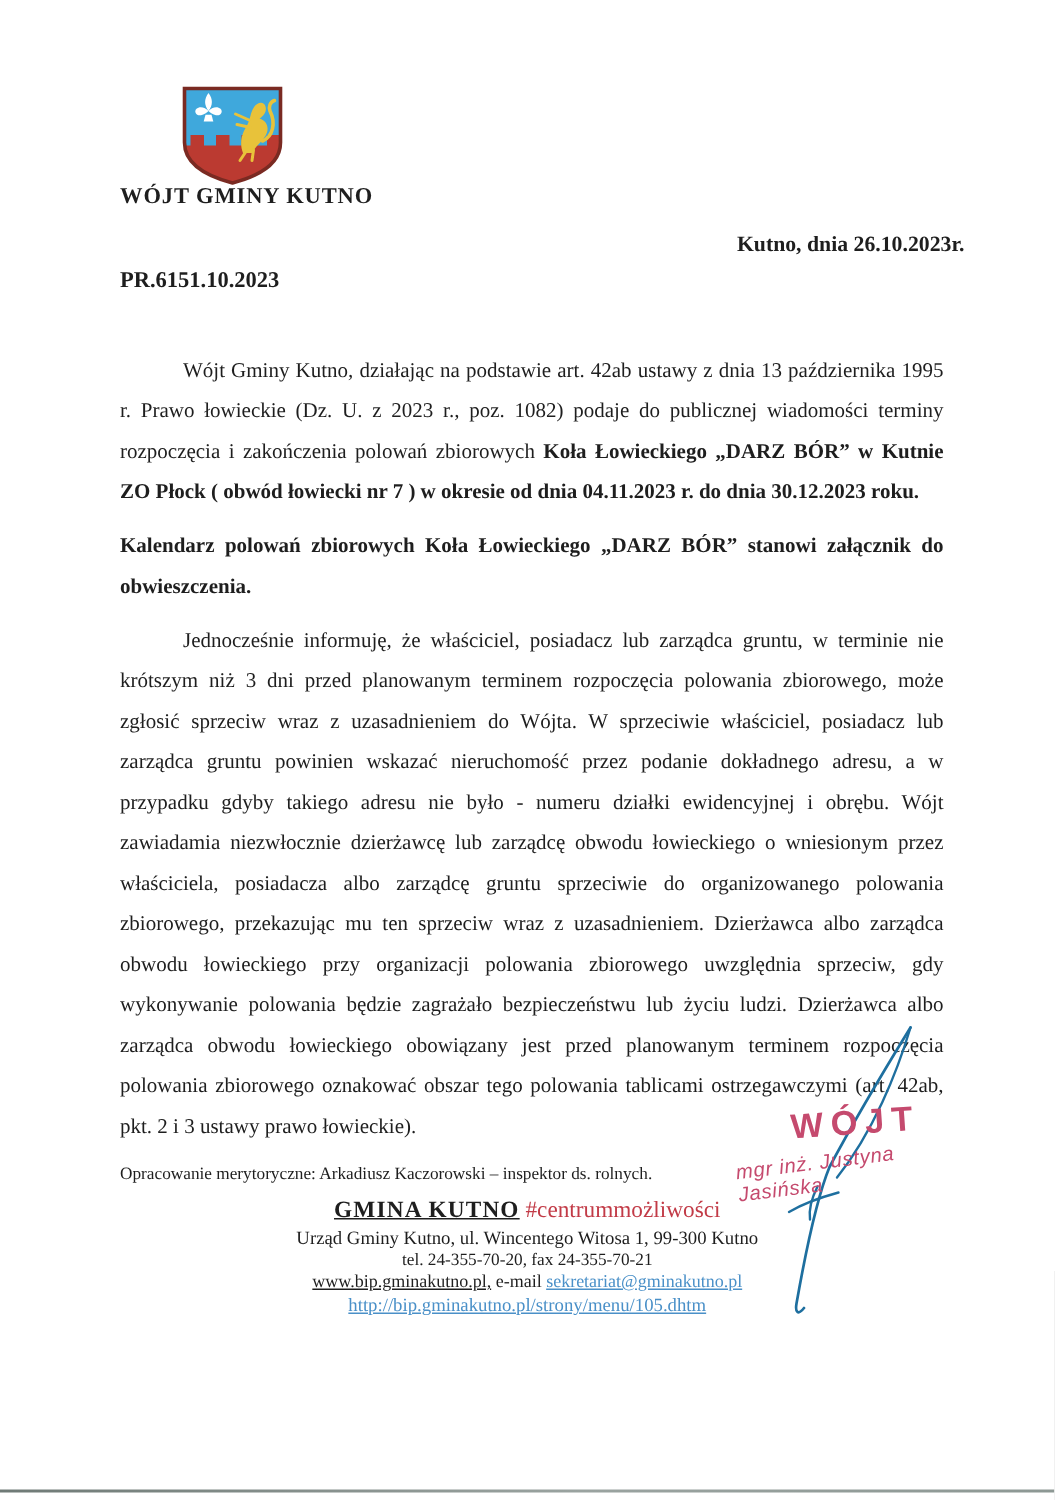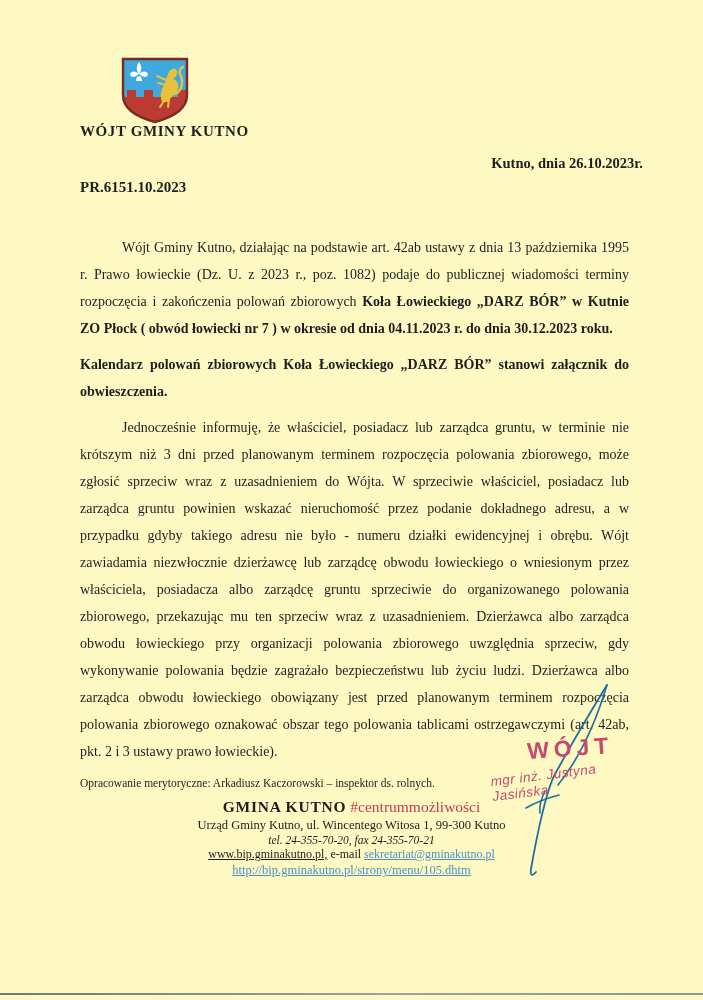--- a/index.html
+++ b/index.html
@@ -1,20 +1,20 @@
 <!DOCTYPE html>
 <html style="--stamp-pink: #c54a6e; --signature-blue: #1e6f9f; --link-blue: #4a90c8; --hashtag-red: #c23b47; --crest-blue: #3fa8dc; --crest-red: #bb3a31; --crest-gold: #e8c23a; --crest-border: #7a2a22;"><head>
 <meta charset="utf-8">
 <style>
   html,body{margin:0;padding:0;background:#e8e8e8;}
   .page{
     position:relative;
     width:703px;height:1000px;
     margin:0 auto;
-    background:#fef9c3;
+    background:#ffffff;
     font-family:"Liberation Serif", serif;
     color:#1e1e1e;
     overflow:hidden;
   }
   .crest{position:absolute;left:118px;top:56px;width:74px;height:68px;}
   .office-name{
     position:absolute;left:80px;top:123px;
     font-weight:bold;font-size:15px;letter-spacing:0.6px;
   }
   .date-line{
@@ -39,24 +39,24 @@
   .bold{font-weight:bold;}
   .footnote{
     position:absolute;left:80px;top:777px;
     font-size:11.5px;
   }
   .footer{
     position:absolute;left:0;top:798px;width:100%;
     text-align:center;
   }
   .footer .brand-line{font-size:15.5px;}
-  .footer .brand{font-weight:bold;letter-spacing:0.8px;}
+  .footer .brand{font-weight:bold;letter-spacing:0.8px;text-decoration:underline;}
   .footer .hashtag{color:var(--hashtag-red,#c23b47);}
   .footer .address{font-size:12.5px;margin-top:2px;}
-  .footer .phone{font-size:11.5px;font-style:italic;margin-top:1px;}
+  .footer .phone{font-size:11.5px;margin-top:1px;}
   .footer .links-line{font-size:12px;margin-top:1px;font-family:Liberation Serif, serif;}
   .footer .rodo{font-size:12.5px;margin-top:1px;}
   .footer .rodo-link-line{font-size:12.5px;margin-top:1px;text-align:center;}
   .u{text-decoration:underline;}
   a.link{color:var(--link-blue,#4a90c8);text-decoration:underline;cursor:pointer;}
   .stamp-title{
     position:absolute;left:527px;top:735px;
     font-family:"Liberation Sans", sans-serif;
     font-weight:bold;font-size:23px;letter-spacing:5px;
     color:var(--stamp-pink,#c54a6e);

